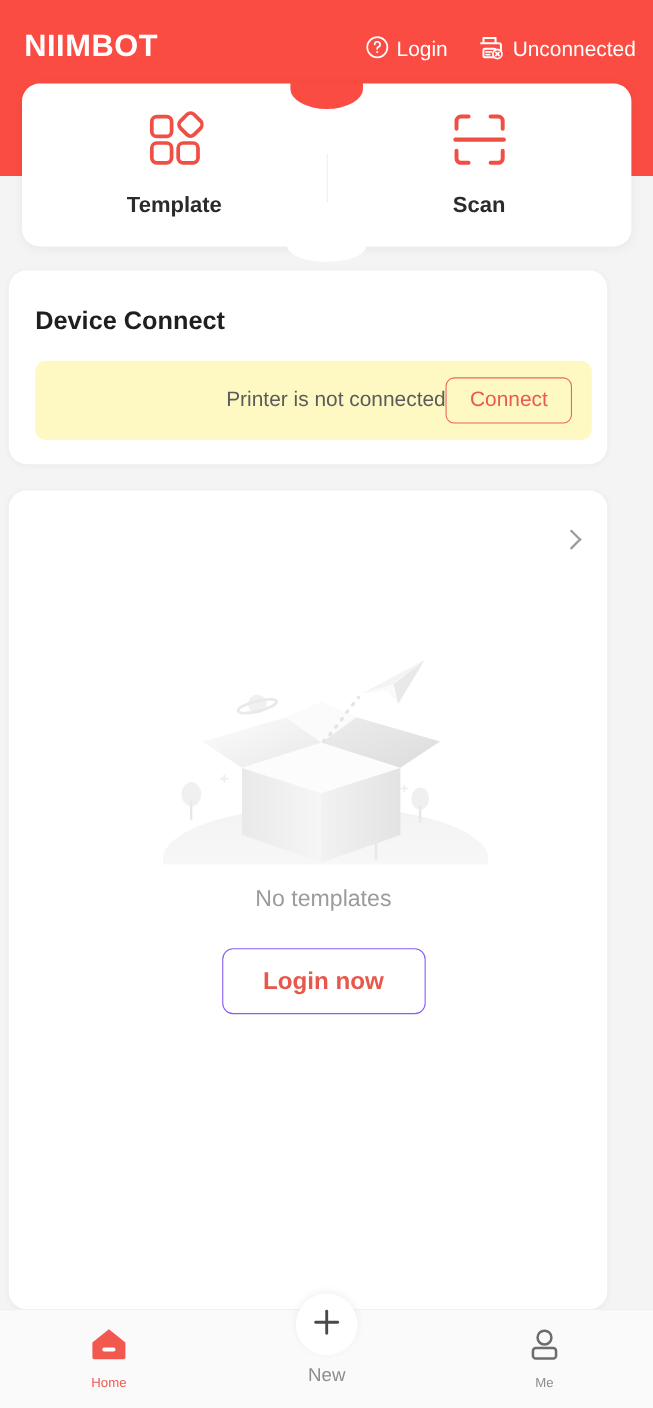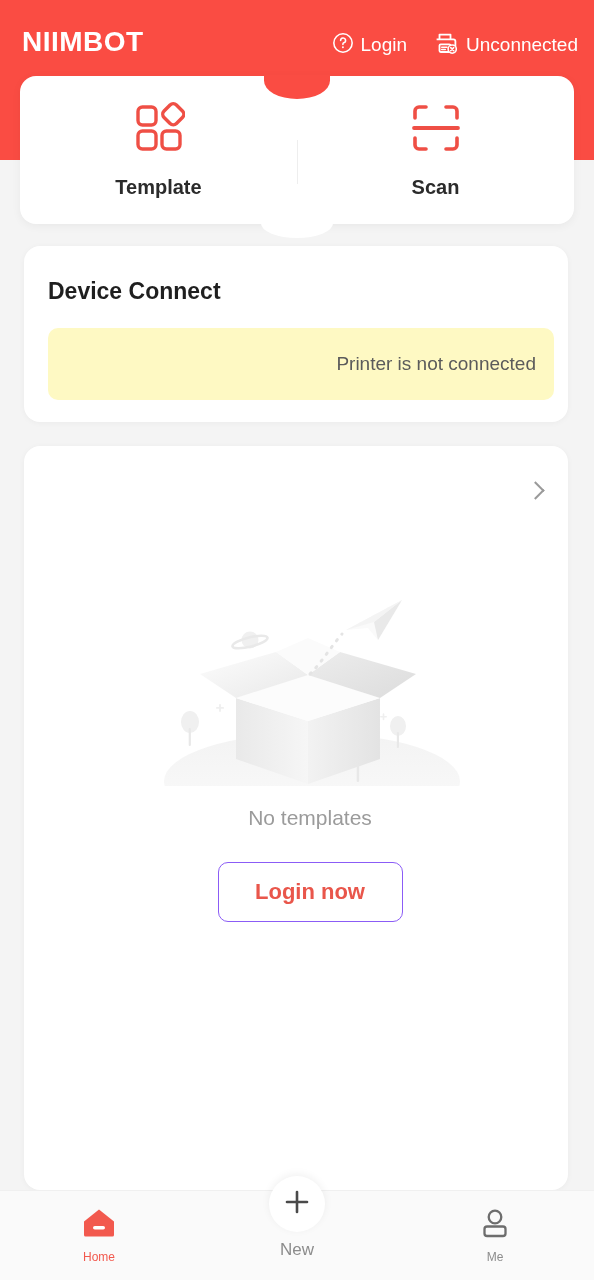--- a/index.html
+++ b/index.html
@@ -69,21 +69,21 @@
     position: relative;
   }
   .tab-divider {
     position: absolute; left: 50%; top: 64px;
     width: 1px; height: 44px; background: #eeeeee;
   }
   .tab-label { font-size: 20px; font-weight: bold; color: #2b2b2b; }
 
   
   .card {
-    position: absolute; left: 24px;
+    position: absolute; left: 8px;
     width: 544px;
     background: #ffffff;
     border-radius: 16px;
     box-shadow: 0 1px 6px rgba(0,0,0,0.04);
   }
   .card-title {
     font-size: 23px; font-weight: bold; color: #1f1f1f;
   }
 
   
@@ -243,20 +243,21 @@
         </svg>
       </span>
       <span class="tab-label">Scan</span>
     </div>
   </div>
 
   <div class="card" id="device-card">
     <div class="card-title">Device Connect</div>
     <div class="conn-row">
       <span class="conn-status">Printer is not connected</span>
+      <button class="connect-btn">Connect</button>
     </div>
   </div>
 
   <div class="card" id="templates-card">
     <div class="chevron"></div>
 
     <div class="empty-wrap">
       <span class="empty-art">
         <svg width="340" height="210" viewBox="0 0 340 210">
           <defs>

